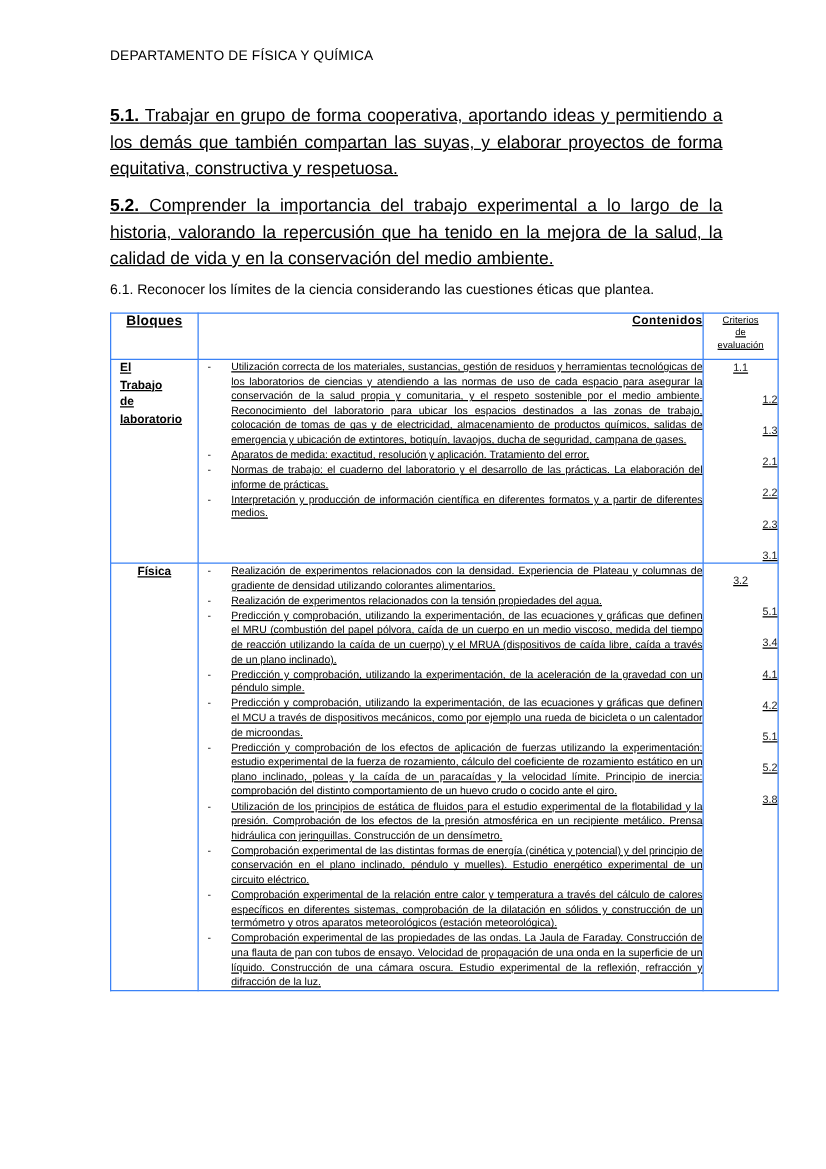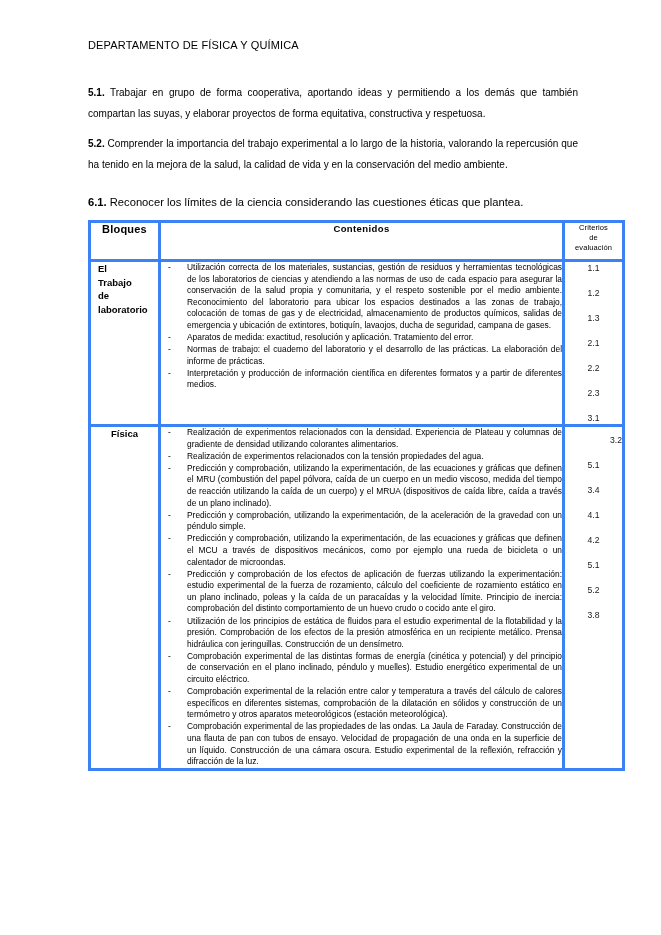--- a/index.html
+++ b/index.html
@@ -27,70 +27,72 @@
 
   .dept-header {
     font-size: 11px;
     line-height: 14px;
     letter-spacing: 0.15px;
     margin: 0 0 30px 0;
     white-space: nowrap;
   }
 
   .para {
-    font-size: 10px;
+    font-size: 14px;
     line-height: 21px;
     text-align: justify;
     margin: 0 0 9px 0;
     width: 490px;
+    text-decoration: underline;
   }
   .para.tight {
-    margin-bottom: 18px;
+    margin-bottom: 6px;
   }
   .para .num {
     font-weight: bold;
   }
   .para-last {
     font-size: 11.2px;
     line-height: 18px;
     margin: 0 0 9px 0;
     width: 500px;
     text-align: left;
   }
-  .para-last .num { font-weight: bold; text-align: right; }
+  .para-last .num { font-weight: normal; text-align: right; }
 
   
   table.content-table {
     border-collapse: collapse;
     width: 534px;
     margin-left: 0px;
     table-layout: fixed;
   }
   table.content-table td,
   table.content-table th {
-    border: 3px solid #3b82f6;
+    border: 1px solid #3b82f6;
     vertical-align: top;
     padding: 0;
+    text-decoration: underline;
   }
   col.c-bloques { width: 70px; }
   col.c-contenidos { width: 404px; }
   col.c-criterios { width: 60px; }
 
   th.h-bloques {
     font-size: 11px;
     font-weight: bold;
     text-align: center;
     vertical-align: middle;
     height: 36px;
     letter-spacing: 0.2px;
   }
   th.h-contenidos {
     font-size: 9.5px;
     font-weight: bold;
-    text-align: center;
+    text-align: right;
     vertical-align: middle;
     letter-spacing: 0.4px;
   }
   th.h-criterios {
     font-size: 7.5px;
     font-weight: normal;
     text-align: center;
     vertical-align: middle;
     line-height: 10px;
     letter-spacing: 0.1px;
@@ -146,22 +148,22 @@
     list-style: none;
     margin: 0;
     padding: 0;
   }
   ul.criteria li {
     font-size: 8.6px;
     line-height: 12px;
     text-align: center;
     color: #1a1a1a;
   }
-  ul.criteria li.sp-1 { margin-top: 7px; text-align: right; }
-  ul.criteria li.sp-2 { margin-top: 13px; }
+  ul.criteria li.sp-1 { margin-top: 7px; }
+  ul.criteria li.sp-2 { margin-top: 13px; text-align: right; }
   ul.criteria li.sp-0 { margin-top: 0px; }
 </style>
 </head>
 <body>
 
 <div class="page">
 
   <div class="dept-header">DEPARTAMENTO DE FÍSICA Y QUÍMICA</div>
 
   <p class="para">

